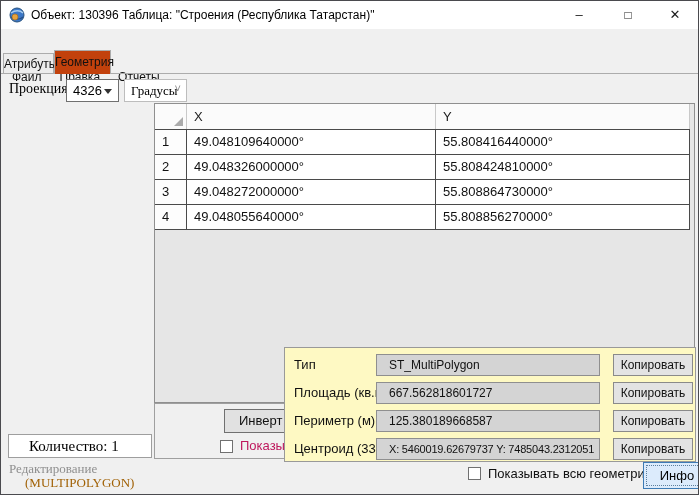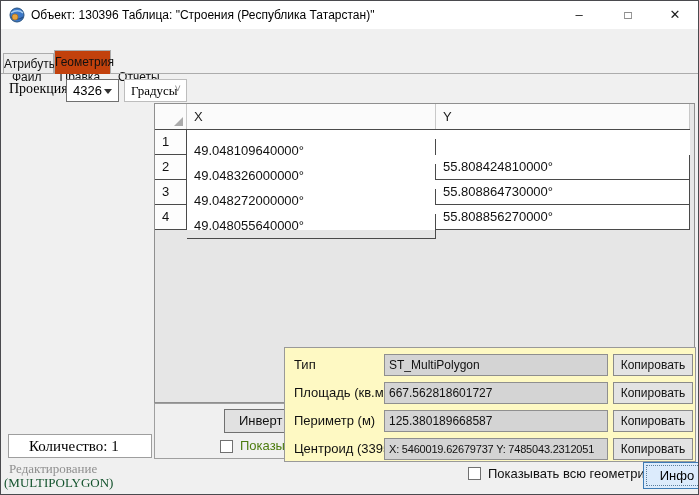--- a/index.html
+++ b/index.html
@@ -43,39 +43,39 @@
   .grid { position:absolute; left:153px; top:102px; width:541px; height:300px; background:#e6e6e6; border:1px solid #8f8f8f; }
   .ghead { position:absolute; left:0; top:0; width:535px; height:26px; display:flex; background:#fbfbfb; border-bottom:1px solid #4a4a4a; }
   .ghead .hc { position:relative; height:25px; border-right:1px solid #c9c9c9; font-size:13px; color:#222; line-height:25px; padding-left:7px; }
   .hc-corner { width:32px; }
   .hc-x { width:249px; }
   .hc-y { width:254px; }
   .corner-tri { position:absolute; right:3px; bottom:3px; width:0; height:0; border-left:9px solid transparent; border-bottom:9px solid #ababab; }
   .trow { position:absolute; left:0; width:535px; height:25px; display:flex; background:#fff; }
   .trow .tc { height:25px; border-right:1px solid #4a4a4a; border-bottom:1px solid #4a4a4a; font-size:13px; color:#111; line-height:24px; padding-left:7px; overflow:hidden; white-space:nowrap; }
   .tc-n { width:32px; padding-left:10px; background:#fdfdfd; }
-  .tc-x { width:249px;margin-top:9px; }
+  .tc-x { width:249px; }
   .tc-y { width:254px; }
   
   .tfooter { position:absolute; left:153px; top:402px; width:541px; height:56px; background:#f0f0f0; border:1px solid #9f9f9f; }
   .invert-btn { position:absolute; left:69px; top:5px; width:92px; height:24px; background:#e1e1e1; border:1px solid #707070; font-size:13px; line-height:22px; padding-left:14px; color:#111; white-space:nowrap; overflow:hidden; }
   .checkbox { width:13px; height:13px; background:#fff; border:1px solid #707070; display:inline-block; }
   .tf-check { position:absolute; left:65px; top:36px; }
-  .tf-check-label { position:absolute; left:85px; top:34px; font-size:13px; color:#4d7c0f; }
+  .tf-check-label { position:absolute; left:85px; top:34px; font-size:13px; color:#be185d; }
   
   .popup { position:absolute; left:283px; top:346px; width:412px; height:115px; background:#fef9c3; border:1px solid #999; z-index:5; }
   .prow { position:absolute; left:0; width:410px; height:22px; }
   .prow .plabel { position:absolute; left:9px; top:0; line-height:22px; font-size:13px; color:#111; white-space:nowrap; }
-  .prow .pvalue { position:absolute; left:99px; top:0; width:224px; height:22px; background:#d4d4d4; border:1px solid #8f8f8f; font-size:12px; line-height:20px; padding:0 4px; color:#111; white-space:nowrap; overflow:hidden; }
+  .prow .pvalue { position:absolute; left:91px; top:0; width:224px; height:22px; background:#d4d4d4; border:1px solid #8f8f8f; font-size:12px; line-height:20px; padding:0 12px; color:#111; white-space:nowrap; overflow:hidden; }
   .prow .pvalue.small { font-size:11px; letter-spacing:-0.2px; }
   .prow .pcopy { position:absolute; left:328px; top:0; width:80px; height:22px; background:#e3e3e3; border:1px solid #8a8a8a; font-size:12px; line-height:20px; text-align:center; color:#111; }
   .prow-0 { top:6px; } .prow-1 { top:34px; } .prow-2 { top:62px; } .prow-3 { top:90px; }
   
   .status-1 { position:absolute; left:8px; top:460px; font-size:13px; color:#8f8f8f; }
-  .status-2 { position:absolute; left:3px; top:474px; font-size:13px; color:#14532d; }
+  .status-2 { position:absolute; left:24px; top:474px; font-size:13px; color:#a16207; }
   .ft-check { position:absolute; left:467px; top:466px; }
   .ft-check-label { position:absolute; left:487px; top:465px; font-size:13px; color:#111; }
   .info-btn { position:absolute; left:642px; top:461px; width:68px; height:27px; background:#dcebfc; border:1px solid #3d7bb5; font-size:13px; line-height:25px; text-align:center; color:#000; z-index:6; }
   .info-btn::after { content:""; position:absolute; left:2px; top:2px; right:2px; bottom:2px; border:1px dotted #5b7f9e; }
 </style>
 </head>
 <body>
 
 <div class="window">
 
@@ -118,20 +118,21 @@
     <div class="ghead">
       <div class="hc hc-corner">
         <span class="corner-tri"></span>
       </div>
       <div class="hc hc-x">X</div>
       <div class="hc hc-y">Y</div>
     </div>
     <div class="trow" style="top:26px">
       <div class="tc tc-n">1</div>
       <div class="tc tc-x">49.048109640000°</div>
+      <div class="tc tc-y">55.808416440000°</div>
     </div>
     <div class="trow" style="top:51px">
       <div class="tc tc-n">2</div>
       <div class="tc tc-x">49.048326000000°</div>
       <div class="tc tc-y">55.808424810000°</div>
     </div>
     <div class="trow" style="top:76px">
       <div class="tc tc-n">3</div>
       <div class="tc tc-x">49.048272000000°</div>
       <div class="tc tc-y">55.808864730000°</div>

